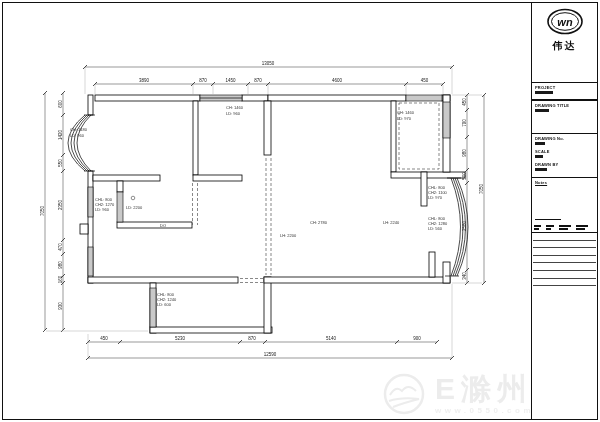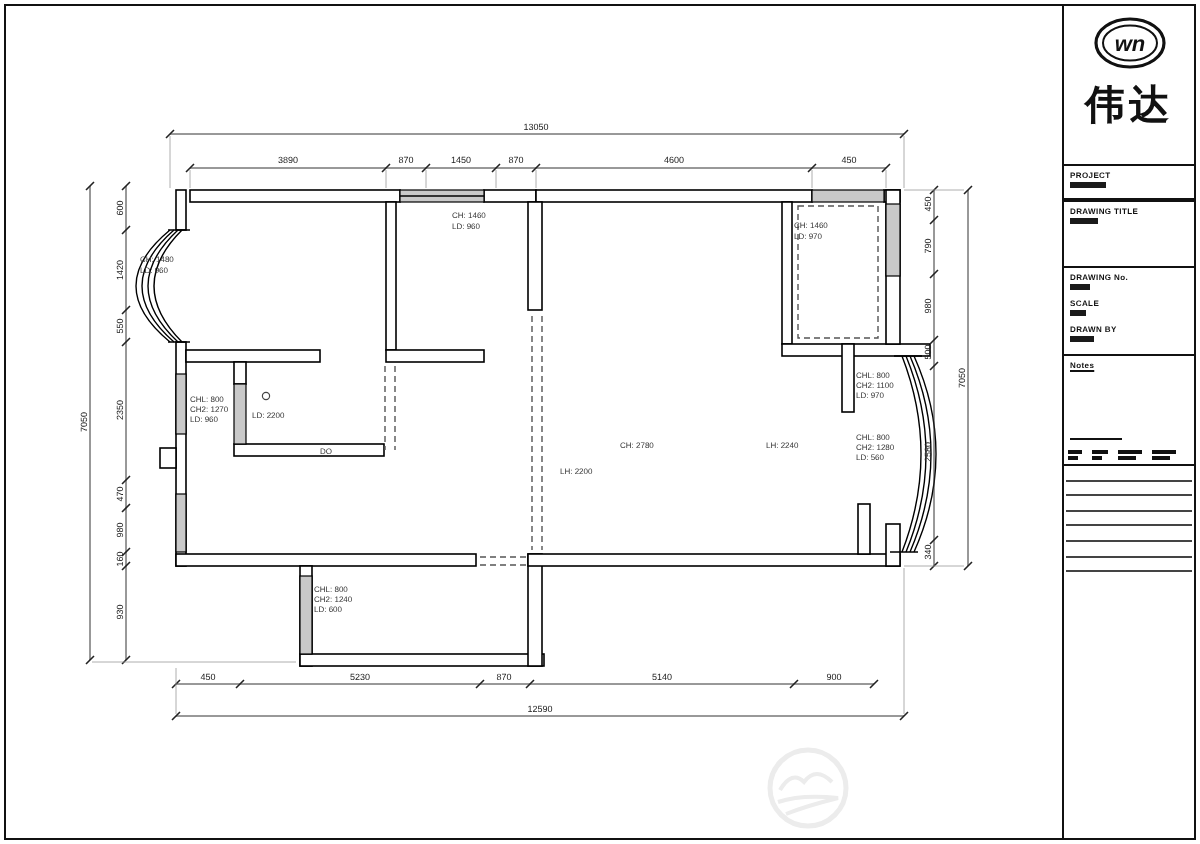--- a/index.html
+++ b/index.html
@@ -5,21 +5,21 @@
   html,body{margin:0;padding:0;background:#fff;}
   .sheet{position:relative;width:600px;height:422px;background:#fff;overflow:hidden;
          font-family:"Liberation Sans",sans-serif;}
   .frame{position:absolute;inset:2px;border:1.3px solid #111;pointer-events:none;z-index:5;}
   .plan-svg{position:absolute;left:0;top:0;z-index:2;}
 
   
   .titleblock{position:absolute;top:3px;bottom:3px;left:531px;right:3px;
               border-left:1.3px solid #111;z-index:3;}
   .logo-sec{height:80px;border-bottom:1.4px solid #111;text-align:center;padding-top:5px;box-sizing:border-box;}
-  .brand{font-weight:bold;font-size:20px;line-height:1.3;color:#111;letter-spacing:2px;}
+  .brand{font-weight:bold;font-size:10px;line-height:1.3;color:#111;letter-spacing:2px;}
   .tb-sec{padding:2px 3px;box-sizing:border-box;}
   .tb-label{display:block;font-size:4px;font-weight:bold;color:#111;letter-spacing:.2px;}
   .ph-bar{background:#1a1a1a;height:3px;margin-top:1px;}
   .sec-project{height:18px;border-bottom:2.4px solid #111;}
   .sec-title{height:33px;border-bottom:1.4px solid #111;}
   .sec-no{height:44px;border-bottom:1.4px solid #111;}
   .sec-no .grp{margin-bottom:4px;}
   .sec-notes{height:46px;position:relative;border-bottom:none;}
   .sec-notes .tb-label{text-decoration:underline;}
   .short-rule{position:absolute;left:3px;bottom:4px;width:26px;border-top:0.8px solid #111;}
@@ -51,20 +51,24 @@
 <body>
 
 <div class="sheet">
 
   <div class="watermark">
     <svg width="42" height="42" viewBox="0 0 42 42">
       <circle cx="21" cy="21" r="19" fill="none" stroke="#ececec" stroke-width="2.5"></circle>
       <path d="M7,22 Q13,12 19,18 Q25,10 33,18" fill="none" stroke="#ececec" stroke-width="2"></path>
       <path d="M6,28 Q18,24 36,26 Q20,30 10,34" fill="none" stroke="#ececec" stroke-width="2"></path>
     </svg>
+    <div class="wm-text">
+      <div class="wm-name">E滁州</div>
+      <div class="wm-url">www.0550.com</div>
+    </div>
   </div>
 
   <svg class="plan-svg" width="600" height="422" viewBox="0 0 600 422">
 
     <g>
       <rect class="wall" x="95" y="95" width="105" height="6"></rect>
       <rect class="wall" x="242" y="95" width="26" height="6"></rect>
       <rect class="wall" x="268" y="95" width="138" height="6"></rect>
       <rect class="wall" x="442" y="95" width="8" height="6"></rect>
       <rect class="wall" x="88" y="95" width="5" height="20"></rect>

